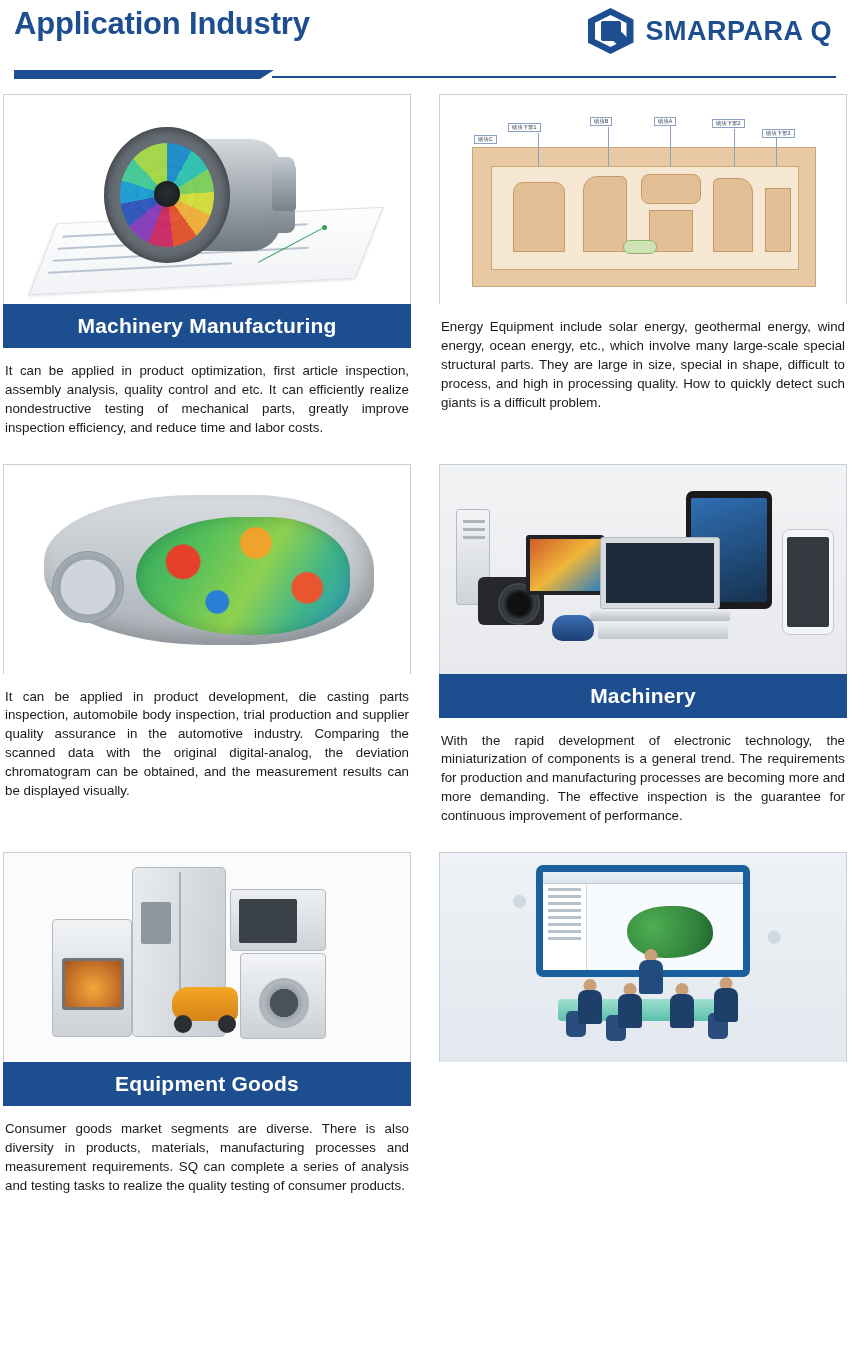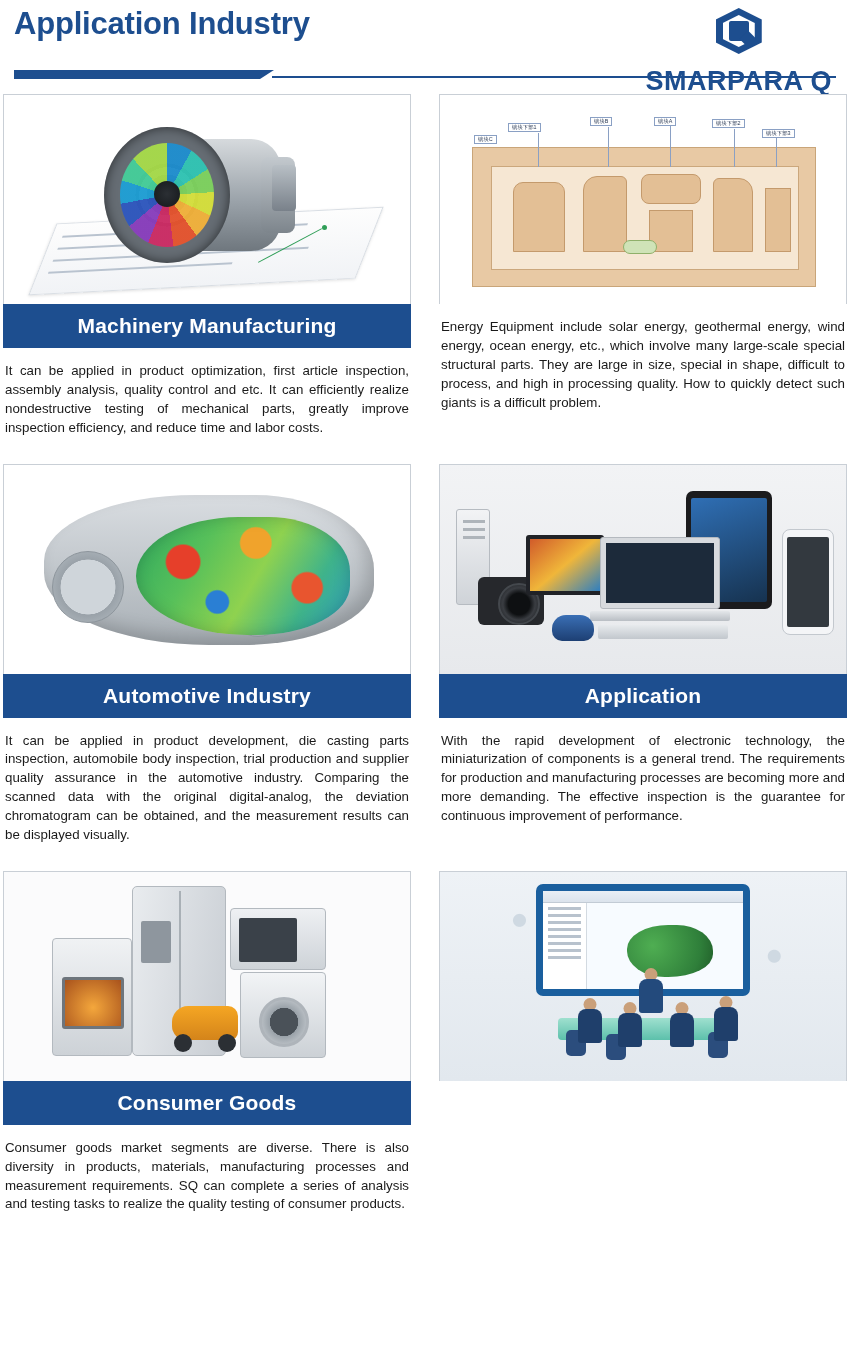--- a/index.html
+++ b/index.html
@@ -31,21 +31,20 @@
     color: #1d4e8f;
     letter-spacing: -0.2px;
   }
   .brand {
     position: absolute;
     right: 18px;
     top: 8px;
     display: flex;
     align-items: center;
     gap: 12px;
-    flex-direction: column;
   }
   .brand-logo {
     width: 46px; height: 46px;
     position: relative;
   }
   .brand-name {
     font-size: 27px;
     font-weight: bold;
     color: #1d4e8f;
     letter-spacing: 0.5px;
@@ -451,21 +450,20 @@
       <div class="ill">
         <div class="au-bg"></div>
         <div class="au-cast">
           <div class="au-circ" style="left:8px;top:56px;width:72px;height:72px;"></div>
           <div class="au-circ" style="left:186px;top:86px;width:56px;height:56px;"></div>
           <div class="au-circ" style="left:248px;top:74px;width:40px;height:40px;"></div>
           <div class="au-heat"></div>
         </div>
       </div>
     </div>
-    <div class="card-banner">Automotive Industry</div>
     <div class="card-body">It can be applied in product development, die casting parts inspection, automobile body inspection, trial production and supplier quality assurance in the automotive industry. Comparing the scanned data with the original digital-analog, the deviation chromatogram can be obtained, and the measurement results can be displayed visually.</div>
   </div>
 
   <div class="card">
     <div class="card-media">
       <div class="ill">
         <div class="el-bg"></div>
         <div class="el-tower">
             <i style="top:10px"></i>
             <i style="top:18px"></i>
@@ -484,21 +482,21 @@
             </div>
             <div class="base"></div>
           </div>
         <div class="el-phone">
             <div class="scr"></div>
           </div>
         <div class="el-mouse"></div>
         <div class="el-kb"></div>
       </div>
     </div>
-    <div class="card-banner">Application</div>
+    <div class="card-banner">Machinery</div>
     <div class="card-body">With the rapid development of electronic technology, the miniaturization of components is a general trend. The requirements for production and manufacturing processes are becoming more and more demanding. The effective inspection is the guarantee for continuous improvement of performance.</div>
   </div>
 
   <div class="row-spacer"></div>
 
   <div class="card">
     <div class="card-media">
       <div class="ill">
         <div class="cg-bg"></div>
         <div class="cg-fridge">
@@ -514,21 +512,21 @@
         <div class="cg-washer">
             <div class="drum"></div>
           </div>
         <div class="cg-vac">
           <div class="bodyv"></div>
           <div class="w" style="left:12px"></div>
           <div class="w" style="left:56px"></div>
         </div>
       </div>
     </div>
-    <div class="card-banner">Consumer Goods</div>
+    <div class="card-banner">Equipment Goods</div>
     <div class="card-body">Consumer goods market segments are diverse. There is also diversity in products, materials, manufacturing processes and measurement requirements. SQ can complete a series of analysis and testing tasks to realize the quality testing of consumer products.</div>
   </div>
 
   <div class="card">
     <div class="card-media">
       <div class="ill">
         <div class="ot-bg"></div>
         <div class="ot-map"></div>
         <div class="ot-screen">
           <div class="top"></div>

